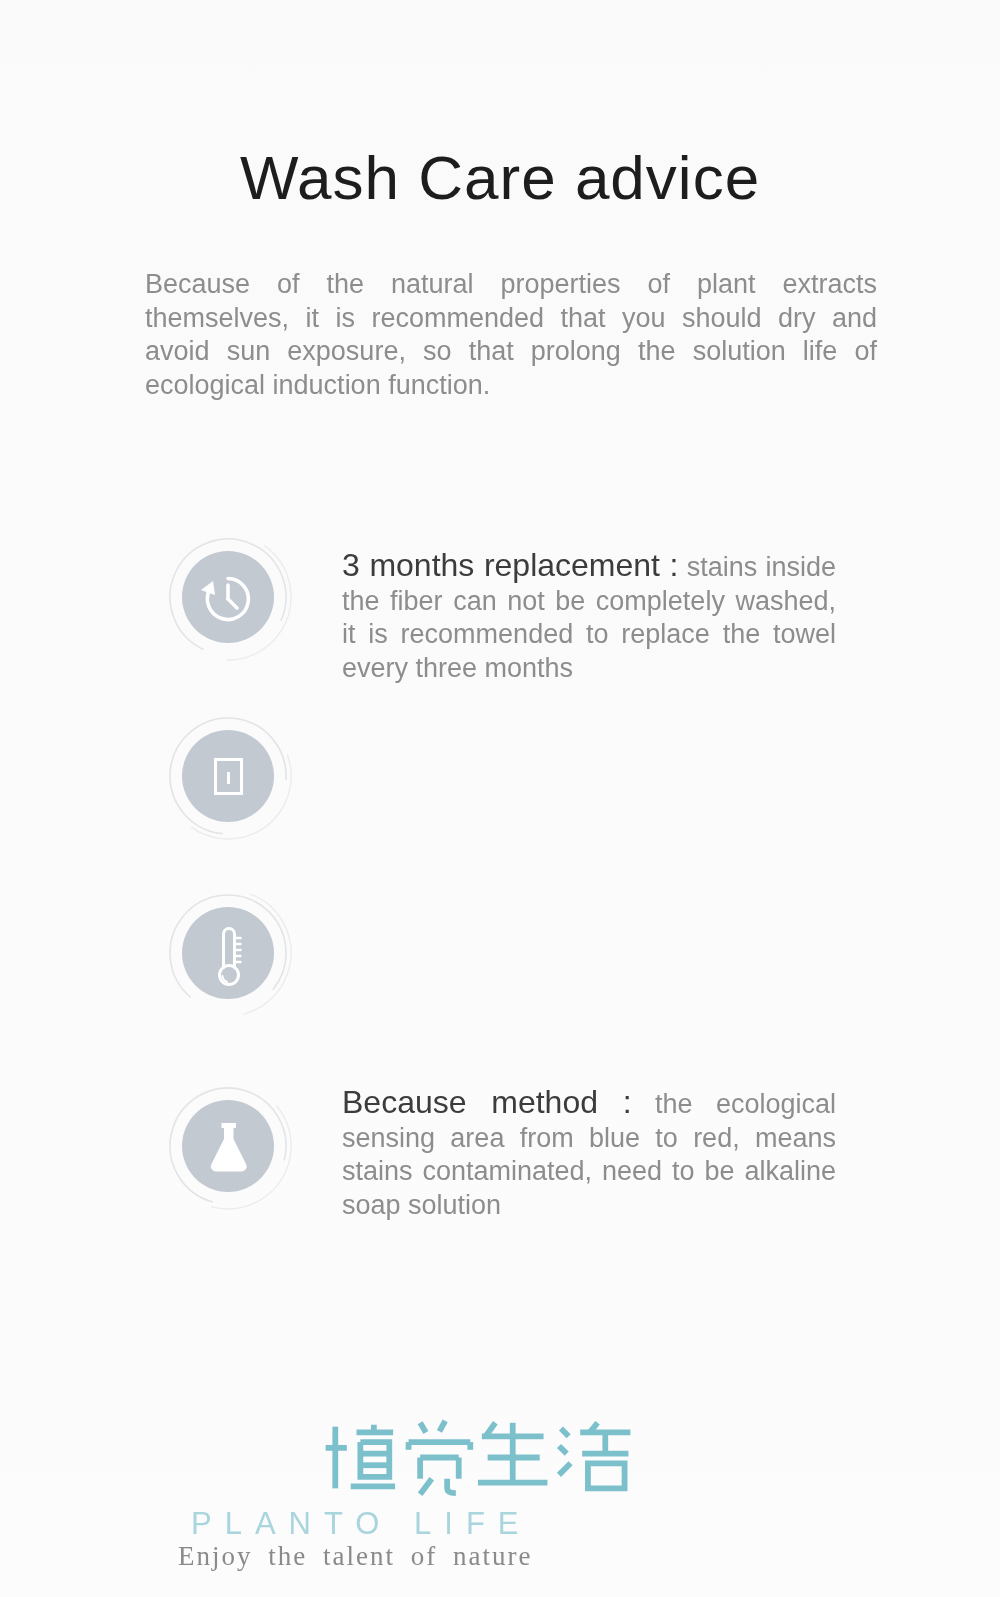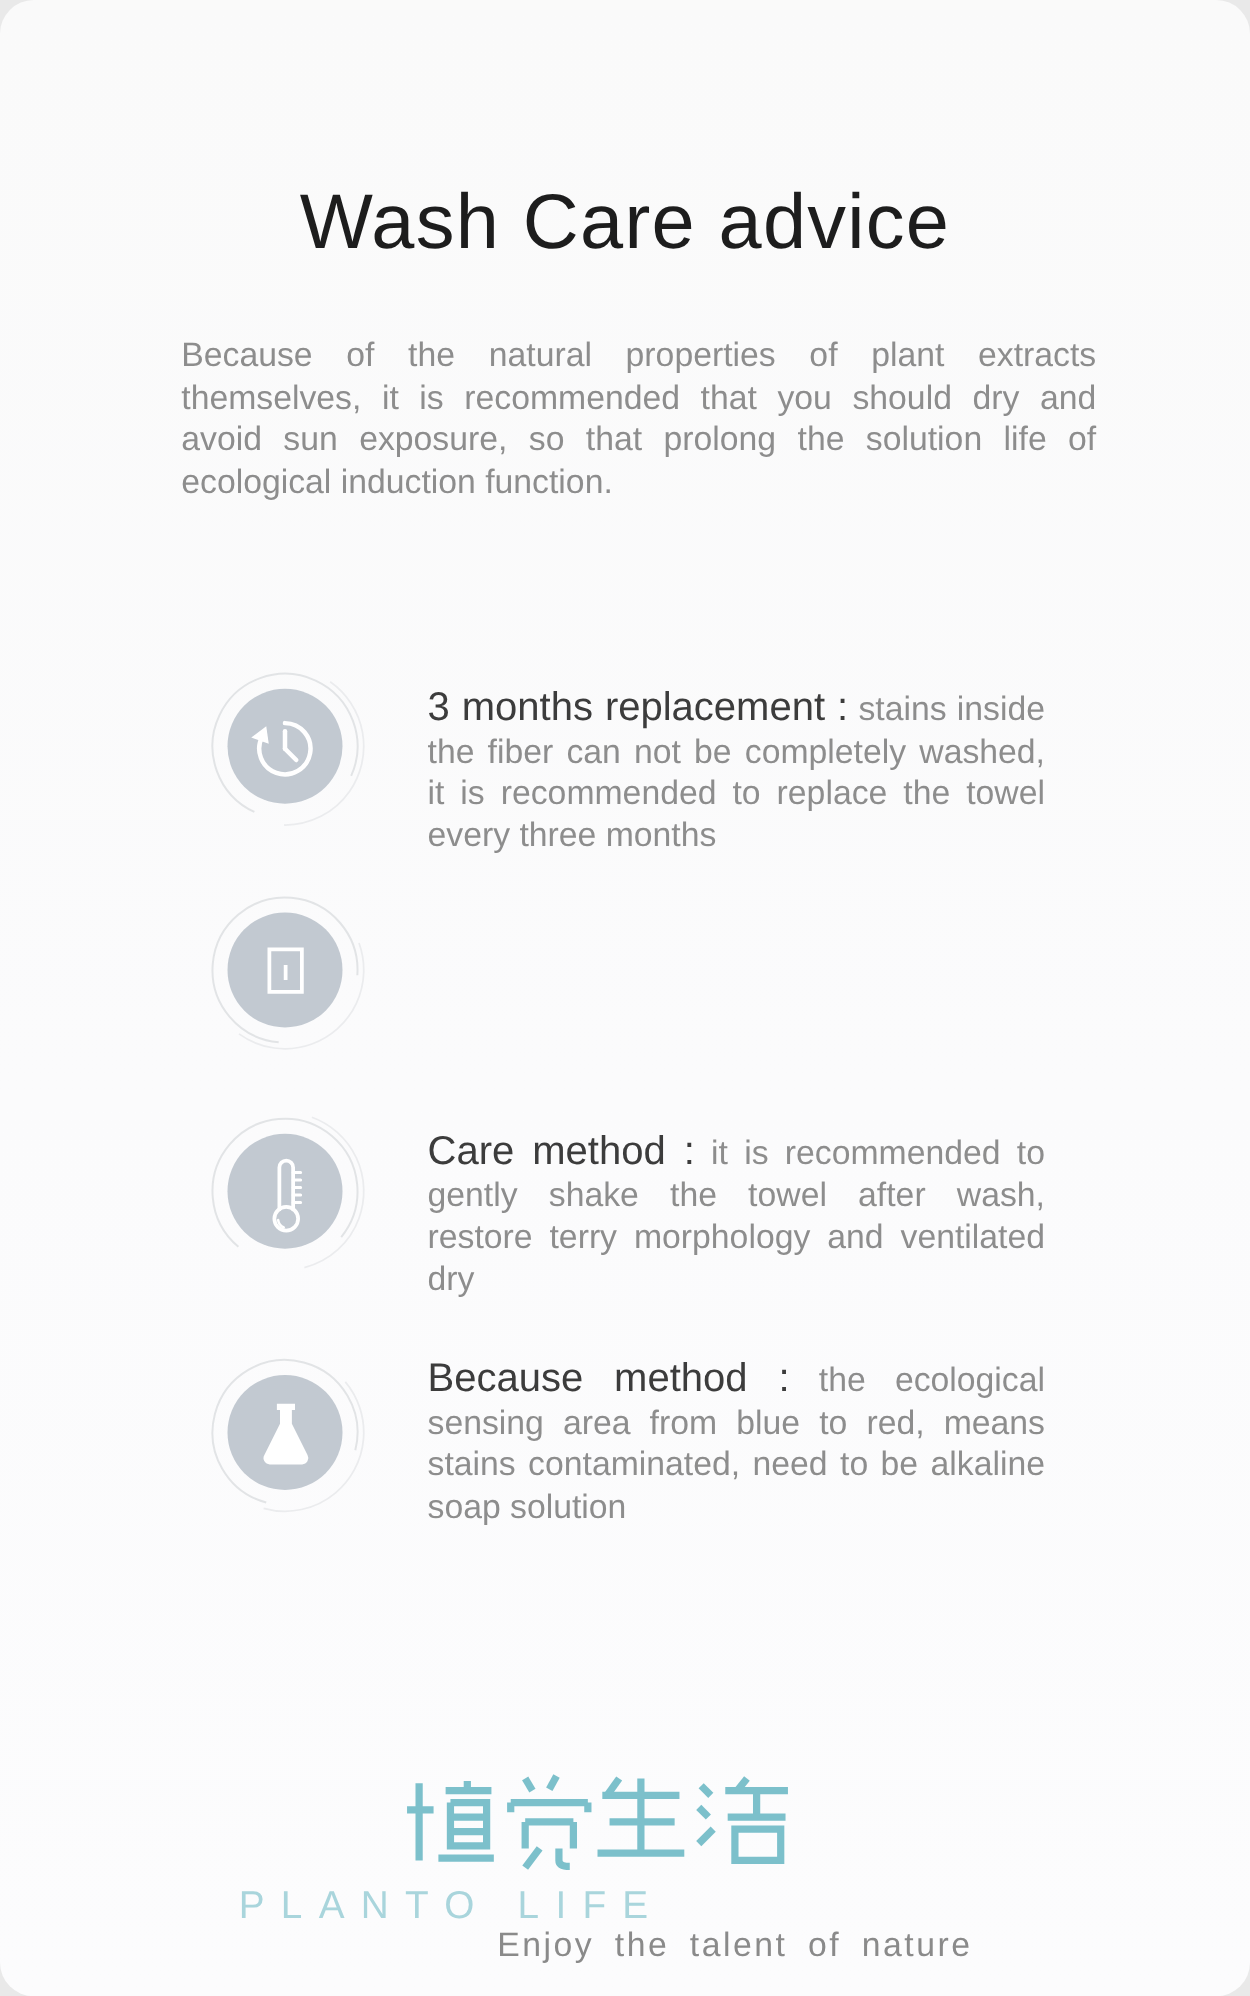--- a/index.html
+++ b/index.html
@@ -3,21 +3,20 @@
 <meta charset="utf-8">
 <style>
   html,body{margin:0;padding:0;background:#e9e9e9;}
   .page{
     position:relative;
     width:1000px;height:1597px;
     margin:0 auto;
     background:linear-gradient(180deg,#fafafa 0%,#fbfbfc 55%,#fcfcfd 100%);
     font-family:"Liberation Sans","DejaVu Sans",sans-serif;
     overflow:hidden;
-    border-radius:27px;
   }
   
   .title{
     position:absolute;top:100px;left:0;width:1000px;
     text-align:center;
     font-size:62px;font-weight:300;letter-spacing:1px;
     color:#1d1d1d;
   }
   
   .intro{
@@ -59,23 +58,24 @@
   }
   .logo-latin{
     position:absolute;top:1506px;left:178px;width:600px;
     text-align:left;
     font-size:31px;font-weight:300;
     letter-spacing:13px;text-indent:13px;
     color:#a9d5dc;
   }
   .tagline{
     position:absolute;top:1541px;left:178px;width:600px;
-    text-align:right;
+    text-align:left;
     font-size:27px;letter-spacing:2px;word-spacing:7px;
     color:#8a8a8a;
+    font-family:Liberation Serif, serif;
   }
 </style>
 </head>
 <body>
 
 <div class="page">
 
   <h1 class="title">Wash Care advice</h1>
 
   <p class="intro">Because of the natural properties of plant extracts themselves, it is recommended that you should dry and avoid sun exposure, so that prolong the solution life of ecological induction function.</p>
@@ -110,24 +110,20 @@
     <circle class="a1" cx="65" cy="65" r="58"></circle>
     <circle class="a2" cx="65" cy="65" r="63"></circle>
     <circle class="disc" cx="65" cy="65" r="46"></circle>
     <g stroke="#fff" fill="none" stroke-linecap="round">
       <path stroke-width="3" d="M 60.5,79.5 V 46 a 5.5,5.5 0 0 1 11,0 V 79.5"></path>
       <circle stroke-width="3" cx="66" cy="87" r="9.5"></circle>
       <path stroke-width="2.4" d="M 71.5,50 h 6 M 71.5,56 h 6 M 71.5,62 h 6 M 71.5,68 h 6 M 71.5,74 h 6"></path>
       <path stroke-width="2" d="M 59.5,88 a 7.5,7.5 0 0 0 4.5,6"></path>
     </g>
   </svg>
-  <div class="item-text t3">
-    <span class="heading">Care method :</span>
-    <span>it is recommended to gently shake the towel after wash, restore terry morphology and ventilated dry</span>
-  </div>
 
   <svg class="badge b4" viewBox="0 0 130 130">
     <circle class="a1" cx="65" cy="65" r="58"></circle>
     <circle class="a2" cx="65" cy="65" r="63"></circle>
     <circle class="disc" cx="65" cy="65" r="46"></circle>
     <path fill="#fff" d="M 58.5,42 h 14.5 v 5 h -2.5 v 11 l 12.5,25 a 5,5 0 0 1 -4.5,7.5 h -25.5 a 5,5 0 0 1 -4.5,-7.5 l 12.5,-25 v -11 h -2.5 z"></path>
   </svg>
   <div class="item-text t4">
     <span class="heading">Because method :</span>
     <span>the ecological sensing area from blue to red, means stains contaminated, need to be alkaline soap solution</span>

